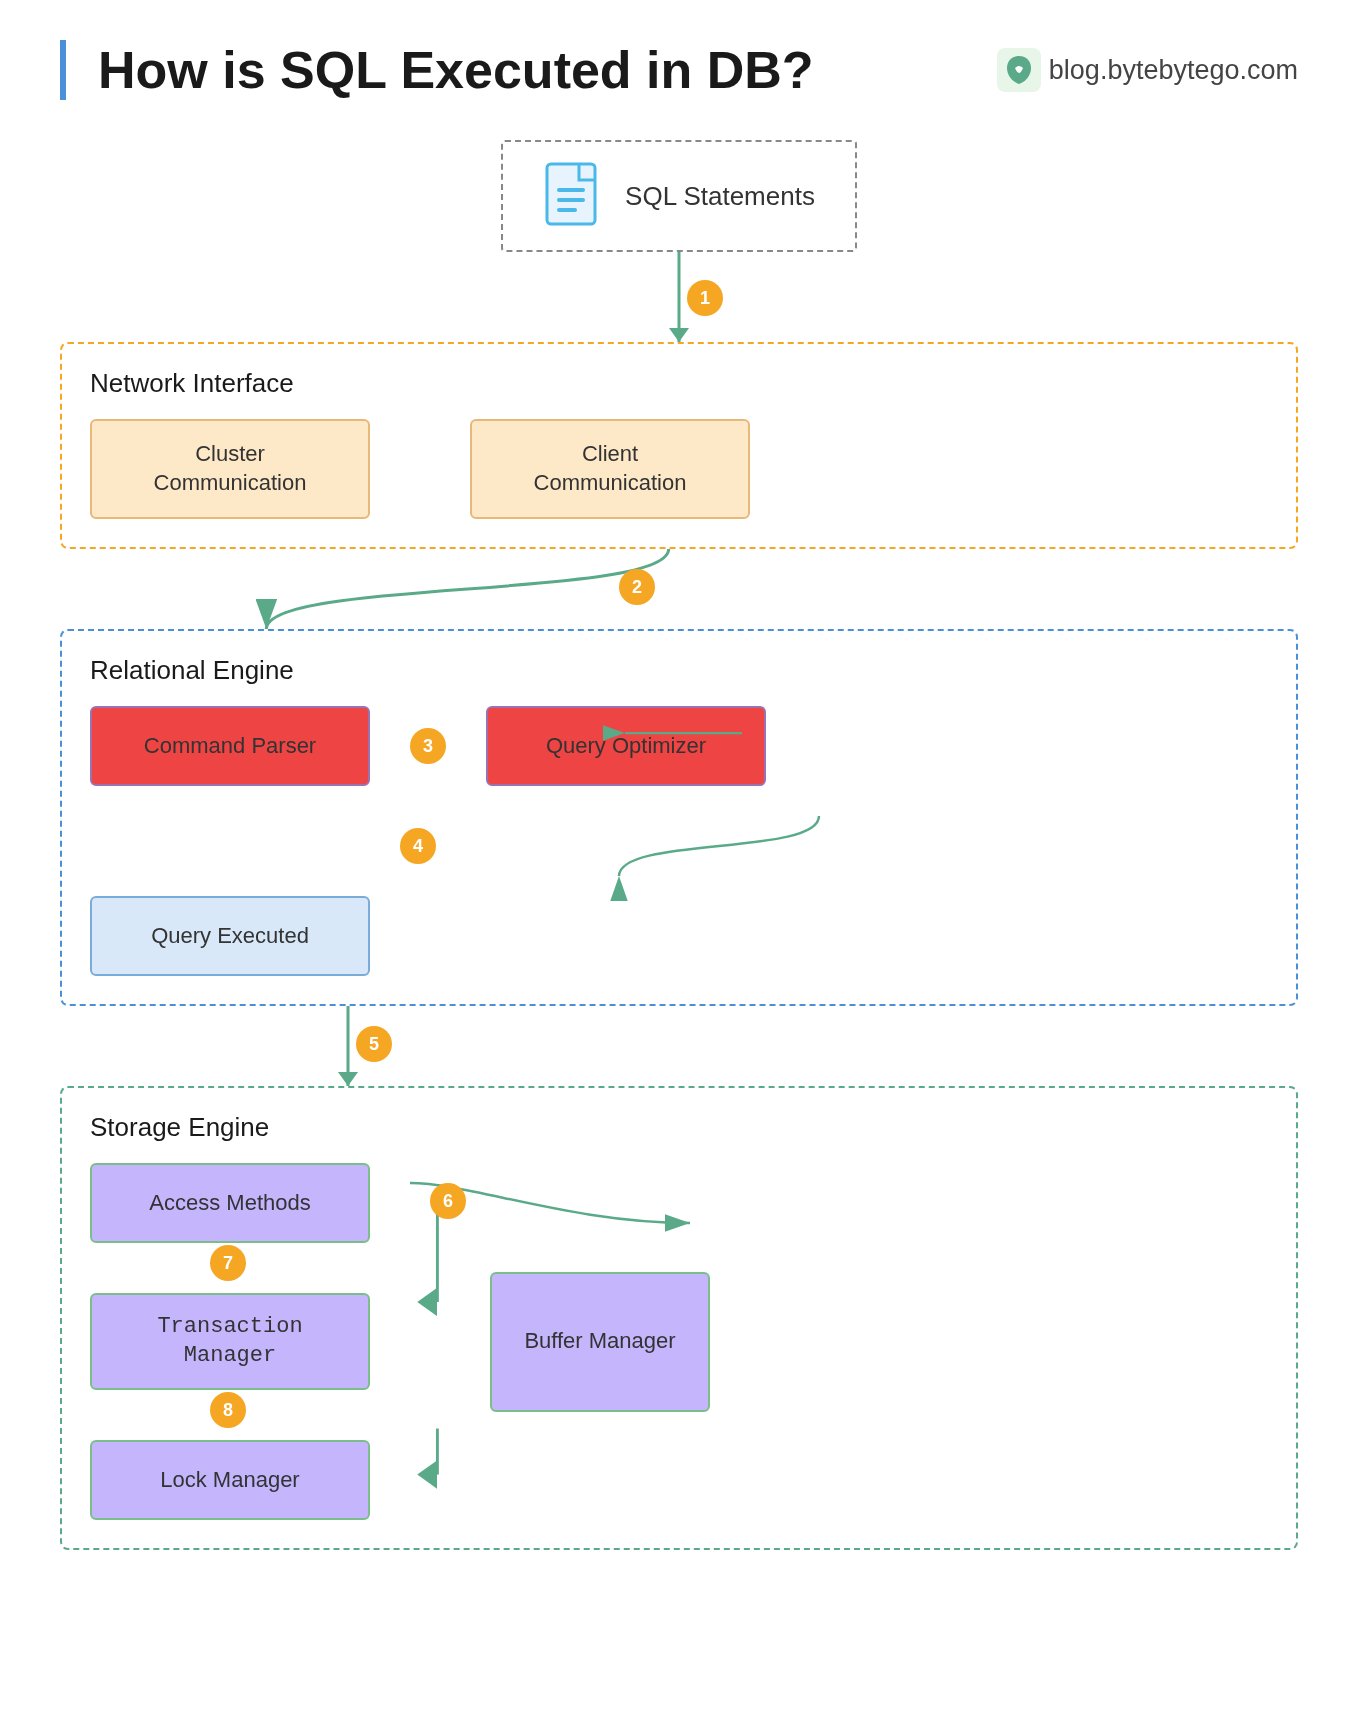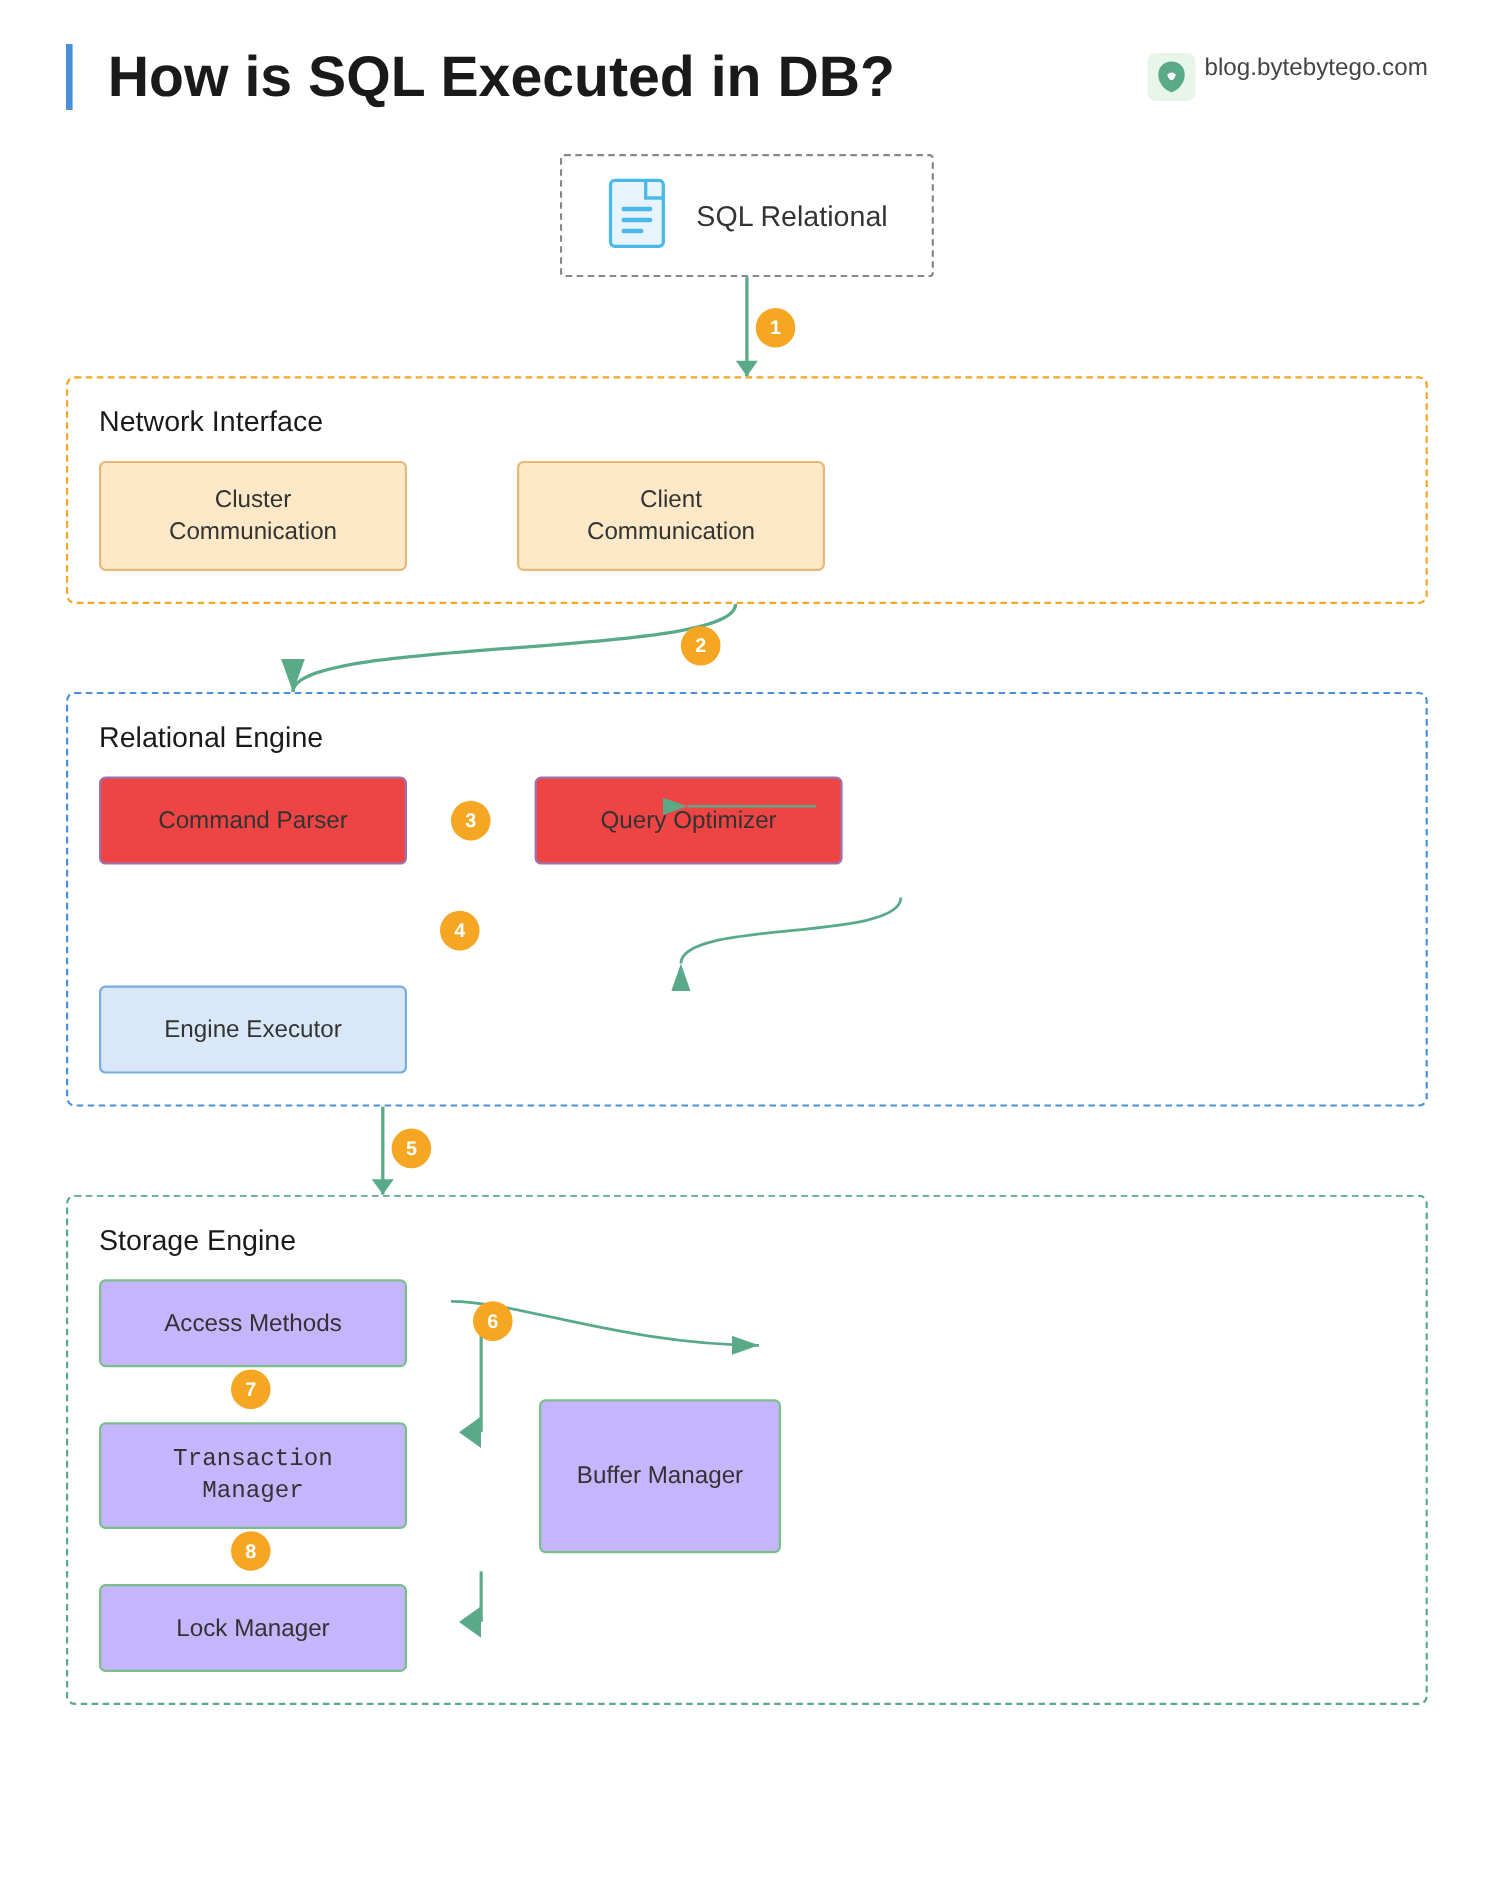--- a/index.html
+++ b/index.html
@@ -18,23 +18,23 @@
       padding-left: 32px;
     }
     .page-title {
       font-size: 52px;
       font-weight: 700;
       color: #1a1a1a;
       margin-right: 20px;
     }
     .brand-logo {
       display: flex;
-      align-items: flex-start;
+      align-items: center;
       gap: 8px;
-      font-size: 22px;
+      font-size: 27px;
       color: #444;
       margin-left: auto;
     }
     .brand-icon {
       width: 44px;
       height: 44px;
     }
 
     
     .sql-box-wrapper {
@@ -234,21 +234,21 @@
   <div class="sql-box-wrapper">
     <div class="sql-box">
 
       <svg class="sql-icon" viewBox="0 0 64 72" fill="none" xmlns="http://www.w3.org/2000/svg">
         <rect x="4" y="4" width="48" height="60" rx="4" fill="#e8f4fd" stroke="#4ab8e8" stroke-width="3"></rect>
         <path d="M36 4 L36 20 L52 20" stroke="#4ab8e8" stroke-width="3" fill="none"></path>
         <rect x="14" y="28" width="28" height="4" rx="2" fill="#4ab8e8"></rect>
         <rect x="14" y="38" width="28" height="4" rx="2" fill="#4ab8e8"></rect>
         <rect x="14" y="48" width="20" height="4" rx="2" fill="#4ab8e8"></rect>
       </svg>
-      <span>SQL Relational</span>
+      <span>SQL Statements</span>
     </div>
   </div>
 
   <div class="arrow-section" style="height:90px;">
     <div class="arrow-line"></div>
     <div class="arrow-down"></div>
     <div class="num-badge" style="top:28px; left:calc(50% + 8px);">
       <span>1</span>
     </div>
   </div>
@@ -318,21 +318,21 @@
           <defs>
             <marker id="ah-qe" markerWidth="10" markerHeight="7" refX="0" refY="3.5" orient="auto">
               <polygon points="10 0, 0 3.5, 10 7" fill="#5aaa8a"></polygon>
             </marker>
           </defs>
           <path d="M490,0 C490,40 290,20 290,60" stroke="#5aaa8a" stroke-width="2.5" fill="none" marker-end="url(#ah-qe)"></path>
         </svg>
       </div>
 
       <div class="component-box blue query-executor-box" style="width:280px; min-height:80px;">
-        <span>Engine Executor</span>
+        <span>Query Executed</span>
       </div>
     </div>
   </div>
 
   <div class="arrow-section" style="height:80px;">
     <div class="arrow-line" style="left:calc(200px + 28px + 60px);"></div>
     <div class="arrow-down" style="left:calc(200px + 28px + 60px);"></div>
     <div class="num-badge" style="top:20px; left:calc(200px + 28px + 60px + 8px);">
       <span>5</span>
     </div>

